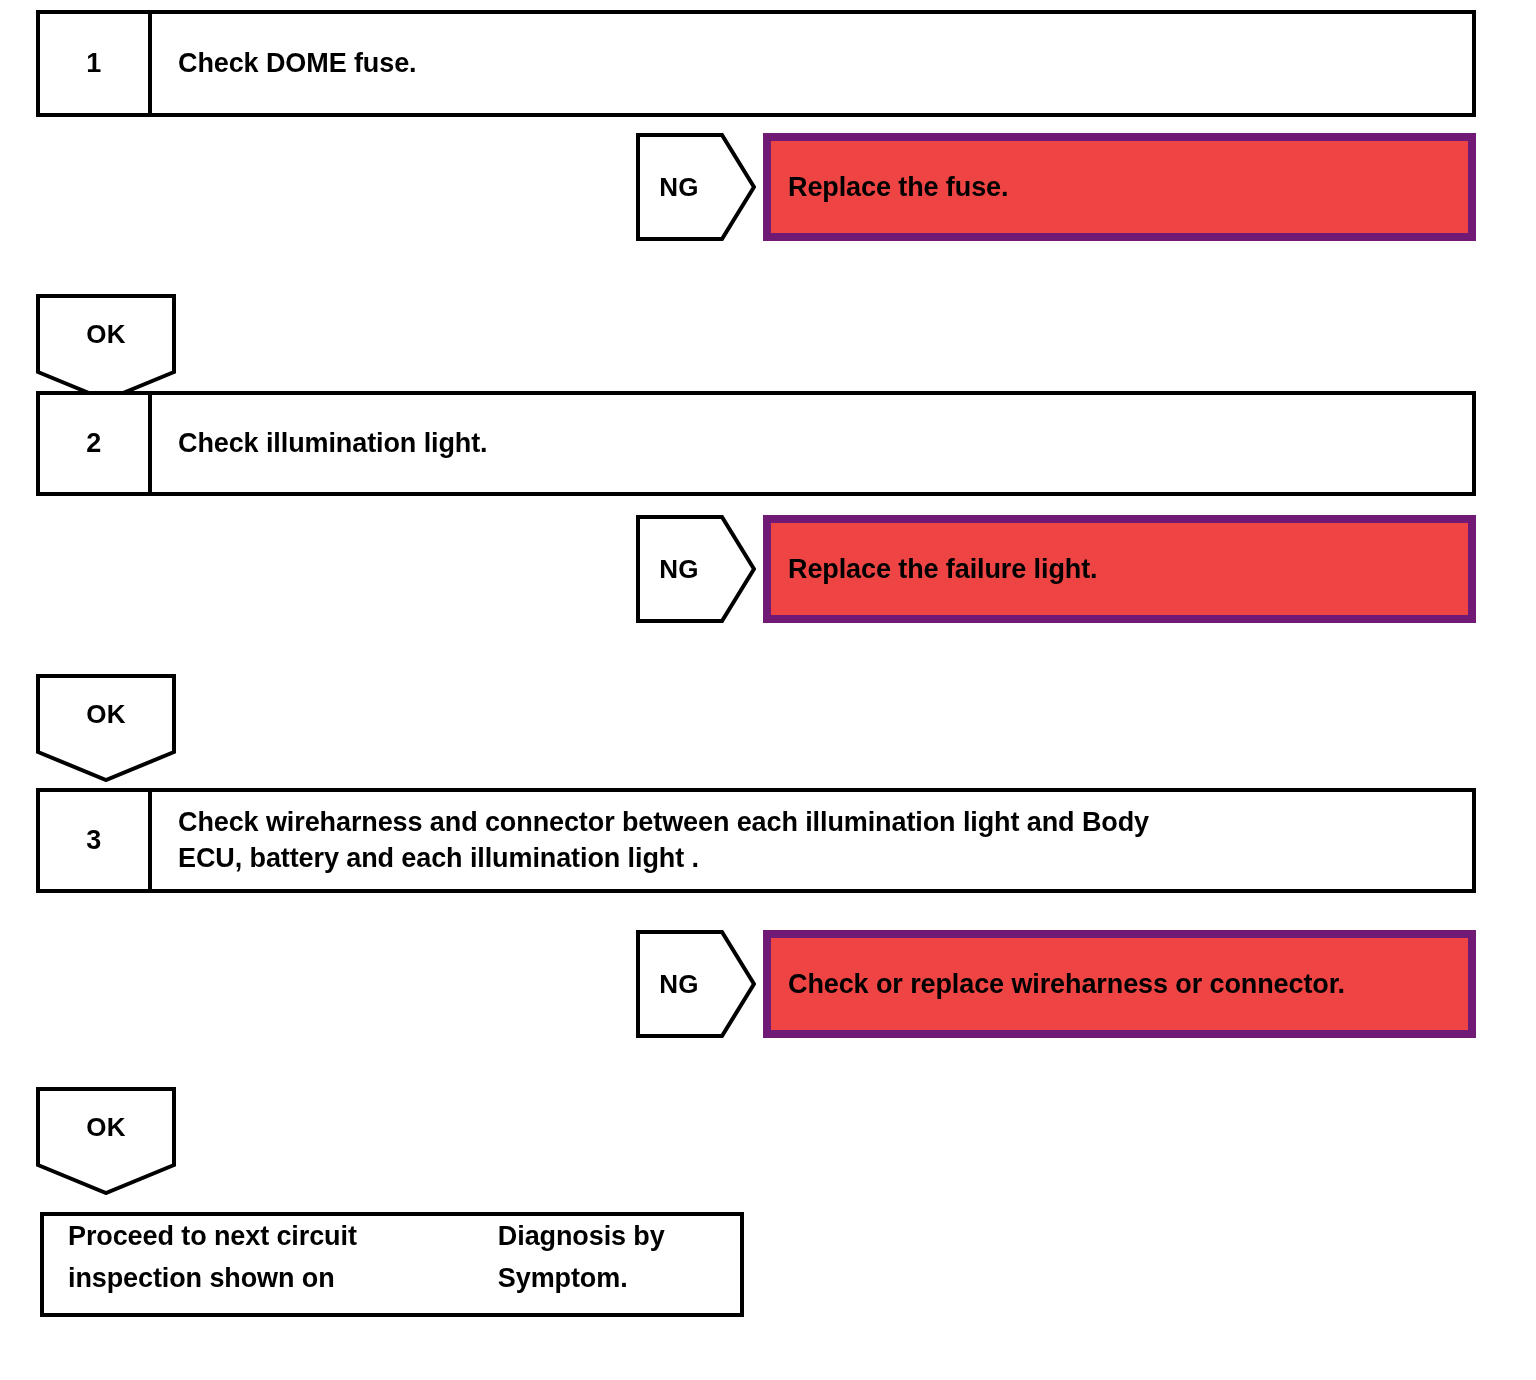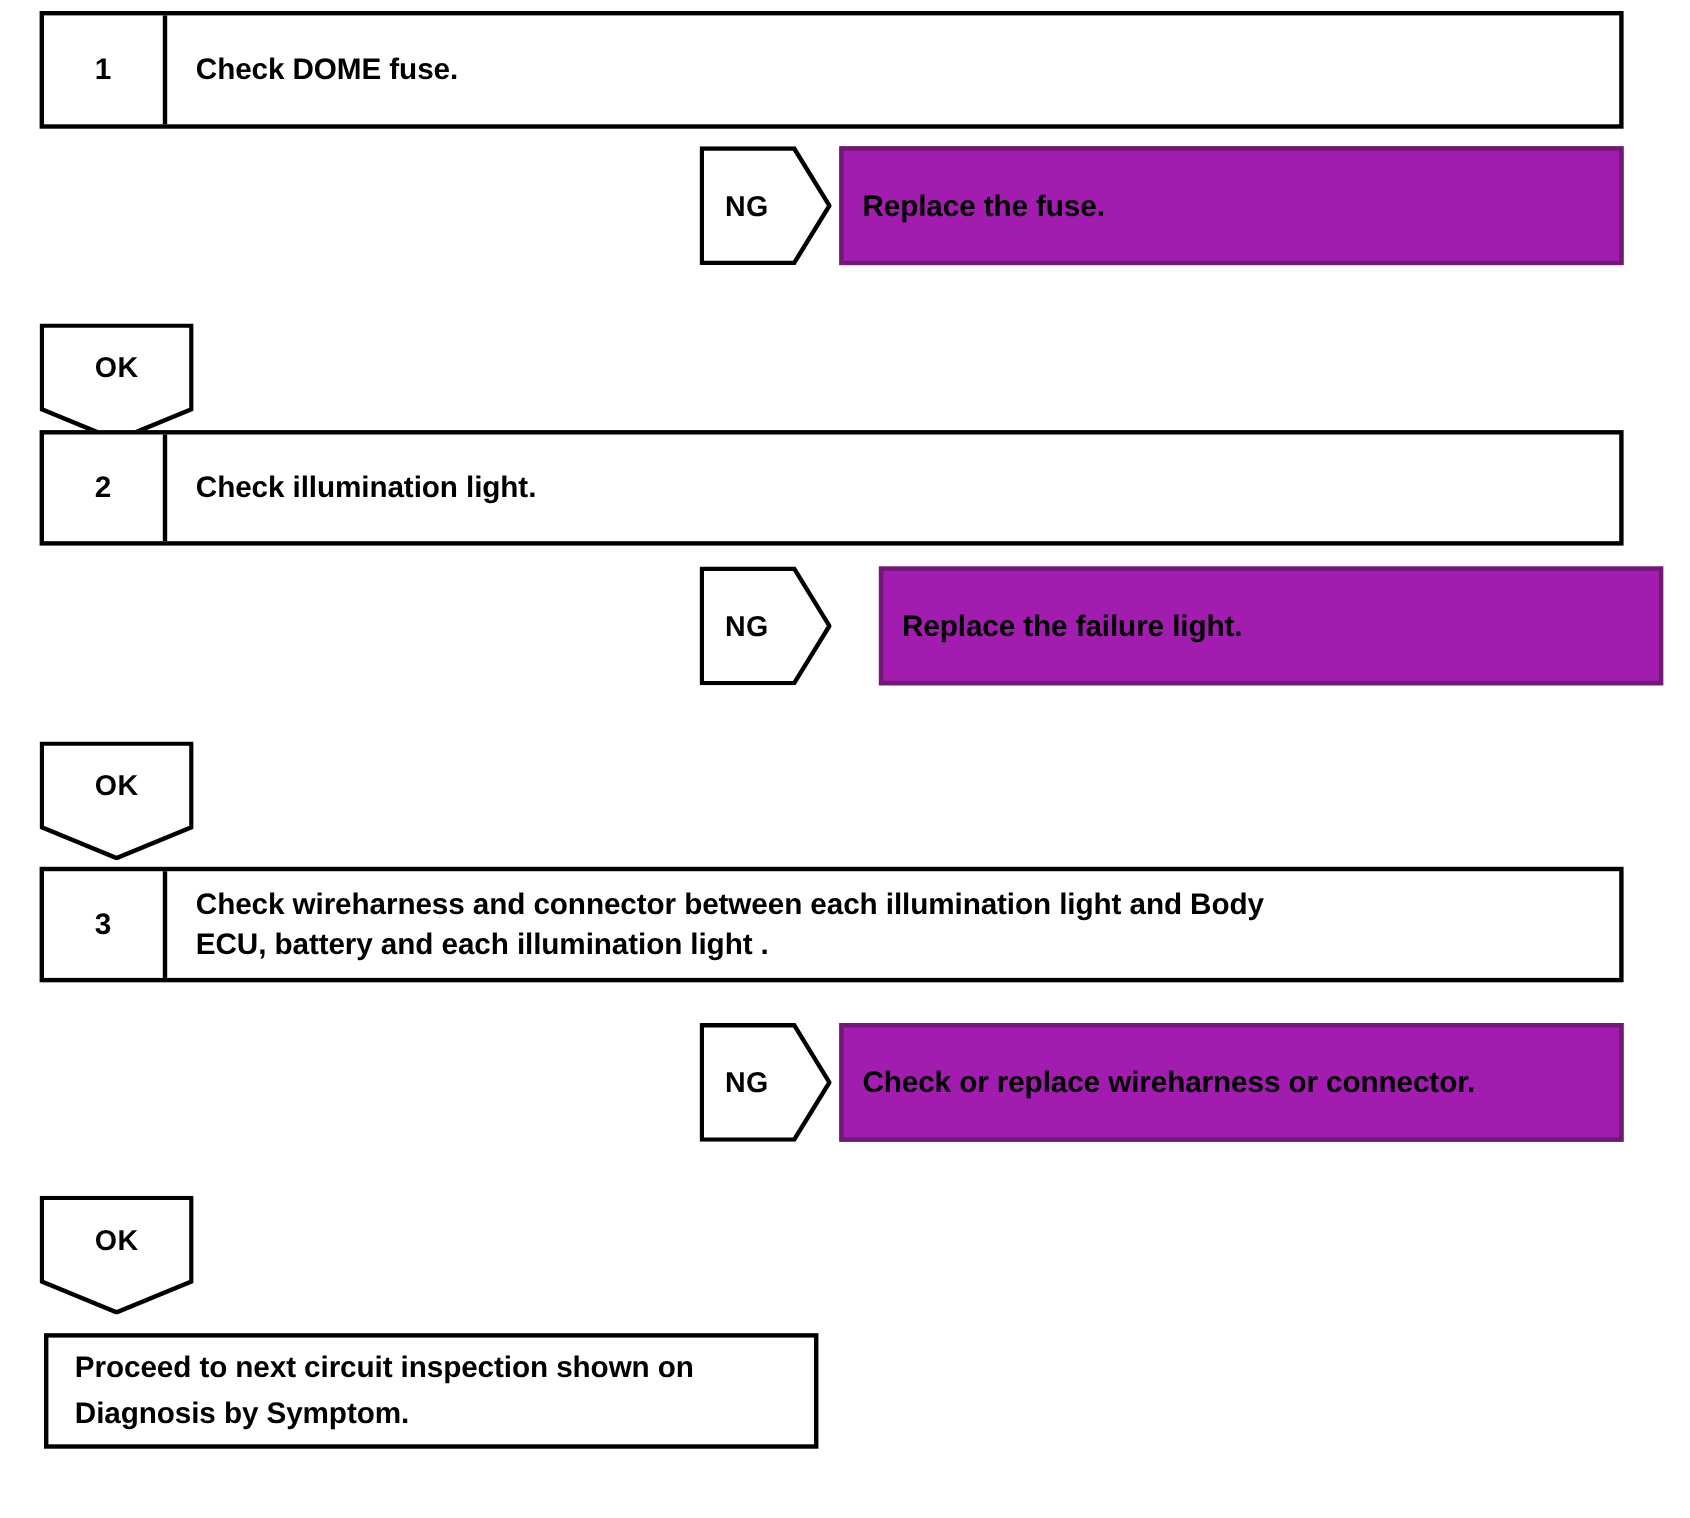--- a/index.html
+++ b/index.html
@@ -53,39 +53,39 @@
     letter-spacing: -0.1px;
   }
   .step-text.two-line {
     line-height: 1.32;
   }
 
   
   .result-box {
     position: absolute;
     box-sizing: border-box;
-    border: 4px solid #701a75;
-    background: #a21caf;
+    border: 8px solid #701a75;
+    background: #ef4444;
     display: flex;
     align-items: center;
     padding-left: 17px;
     padding-right: 10px;
     font-size: 27px;
     font-weight: bold;
     letter-spacing: -0.1px;
   }
 
   
   .final-box {
     position: absolute;
     box-sizing: border-box;
     border: 4px solid #000;
     background: #fff;
     display: flex;
-    flex-direction: column;
+    flex-direction: row;
     justify-content: center;
     padding-left: 24px;
     padding-right: 10px;
     font-size: 27px;
     font-weight: bold;
     line-height: 1.55;
     letter-spacing: -0.1px;
   }
 
   
@@ -174,21 +174,21 @@
     <div class="step-text">Check illumination light.</div>
   </div>
 
   <div class="ng-arrow" style="left:636px; top:515px;">
     <svg viewBox="0 0 120 108" preserveAspectRatio="none">
       <polygon points="2,2 86,2 118,54 86,106 2,106" fill="#ffffff" stroke="#000000" stroke-width="4" stroke-linejoin="miter"></polygon>
     </svg>
     <div class="arrow-label">NG</div>
   </div>
 
-  <div class="result-box" style="left:763px; top:515px; width:713px; height:108px;margin-left:36px;">Replace the failure light.</div>
+  <div class="result-box" style="left:763px; top:515px; width:713px; height:108px;">Replace the failure light.</div>
 
   <div class="ok-arrow" style="left:36px; top:637px;">
     <svg viewBox="0 0 140 108" preserveAspectRatio="none">
       <polygon points="2,2 138,2 138,78 70,106 2,78" fill="#ffffff" stroke="#000000" stroke-width="4" stroke-linejoin="miter"></polygon>
     </svg>
     <div class="arrow-label">OK</div>
   </div>
 
   <div class="step-box" style="left:36px; top:788px; width:1440px; height:105px;">
     <div class="step-num">3</div>

